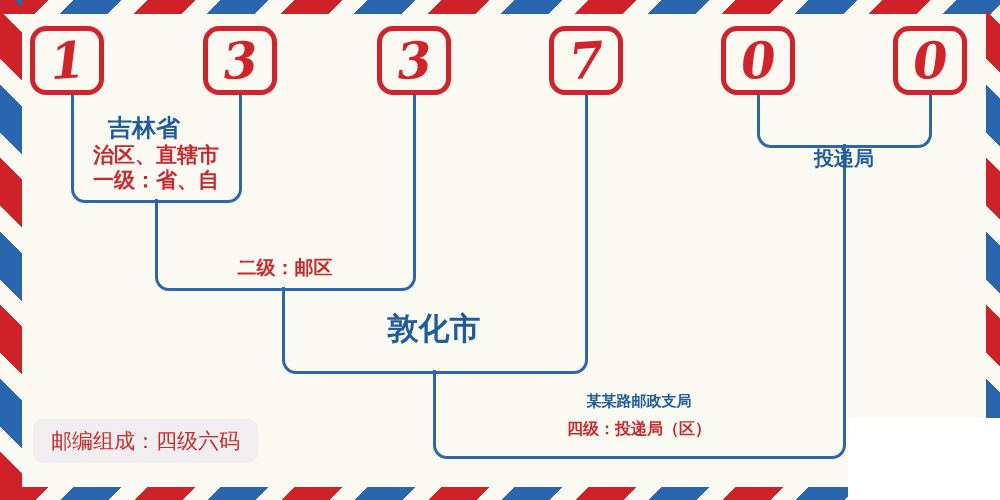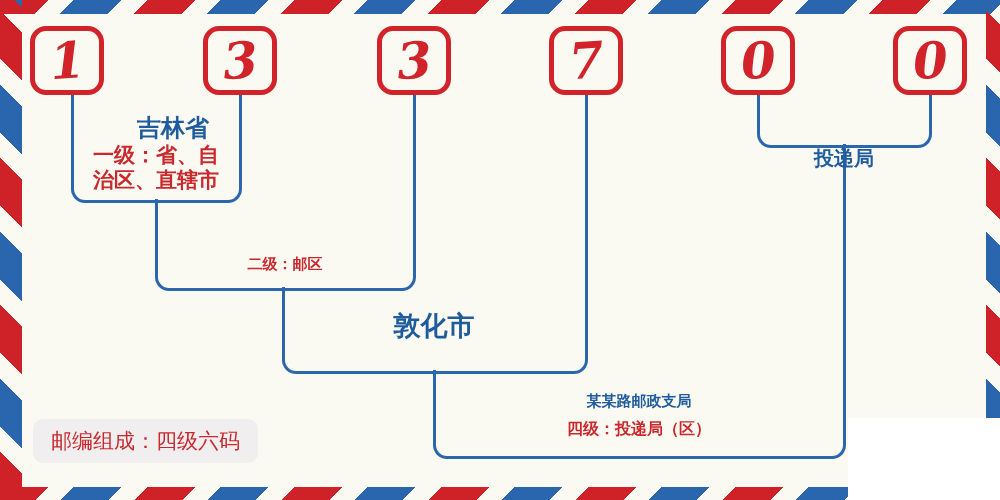--- a/index.html
+++ b/index.html
@@ -43,26 +43,26 @@
   .ubracket{
     position:absolute;box-sizing:border-box;height:20px;
     border:3px solid var(--line-blue,#2a67ac);border-top:none;
     border-radius:0 0 14px 14px;
   }
 
   
   .txt{position:absolute;text-align:center;white-space:nowrap;}
   .blue-title{color:var(--title-blue,#1e5c9e);font-weight:bold;}
   .red-desc{color:var(--label-red,#c9282d);font-weight:bold;}
-  #lv1-title{left:73px;top:112px;width:200px;font-size:24px;}
+  #lv1-title{left:44px;top:112px;width:200px;font-size:24px;}
   #lv1-desc{left:56px;top:143px;width:200px;font-size:21px;line-height:25px;}
   #lv1-desc span{display:block;}
   #lv2-title{left:135px;top:228px;width:300px;font-size:22px;}
-  #lv2-desc{left:135px;top:255px;width:300px;font-size:15px;}
-  #lv3-title{left:334px;top:308px;width:200px;font-size:27px;}
+  #lv2-desc{left:135px;top:255px;width:300px;font-size:19px;}
+  #lv3-title{left:334px;top:308px;width:200px;font-size:31px;}
   #lv3-desc{left:284px;top:338px;width:300px;font-size:21px;}
   #lv4-title{left:489px;top:392px;width:300px;font-size:15px;}
   #lv4-desc{left:489px;top:419px;width:300px;font-size:16px;}
   #delivery-title{left:744px;top:108px;width:200px;font-size:20px;margin-top:37px;}
 
   
   #footer-label{
     position:absolute;left:33px;top:419px;width:225px;height:44px;
     background:var(--label-bg,#f1eef0);border-radius:10px;
     display:flex;align-items:center;justify-content:center;
@@ -112,22 +112,22 @@
   <div class="vline" style="left:842.5px;top:144px;height:295px;"></div>
 
   <div class="ubracket" style="left:70.5px;top:183px;width:171px;"></div>
   <div class="ubracket" style="left:154.5px;top:271px;width:261px;"></div>
   <div class="ubracket" style="left:281.5px;top:354px;width:306px;"></div>
   <div class="ubracket" style="left:756.5px;top:128px;width:175px;"></div>
   <div class="ubracket" style="left:432.5px;top:439px;width:413px;"></div>
 
   <div id="lv1-title" class="txt blue-title">吉林省</div>
   <div id="lv1-desc" class="txt red-desc">
+    <span>治区、直辖市</span>
     <span>一级：省、自</span>
-    <span>治区、直辖市</span>
   </div>
 
   <div id="lv2-desc" class="txt red-desc">二级：邮区</div>
 
   <div id="lv3-title" class="txt blue-title">敦化市</div>
 
   <div id="lv4-title" class="txt blue-title">某某路邮政支局</div>
   <div id="lv4-desc" class="txt red-desc">四级：投递局（区）</div>
 
   <div id="delivery-title" class="txt blue-title">投递局</div>

